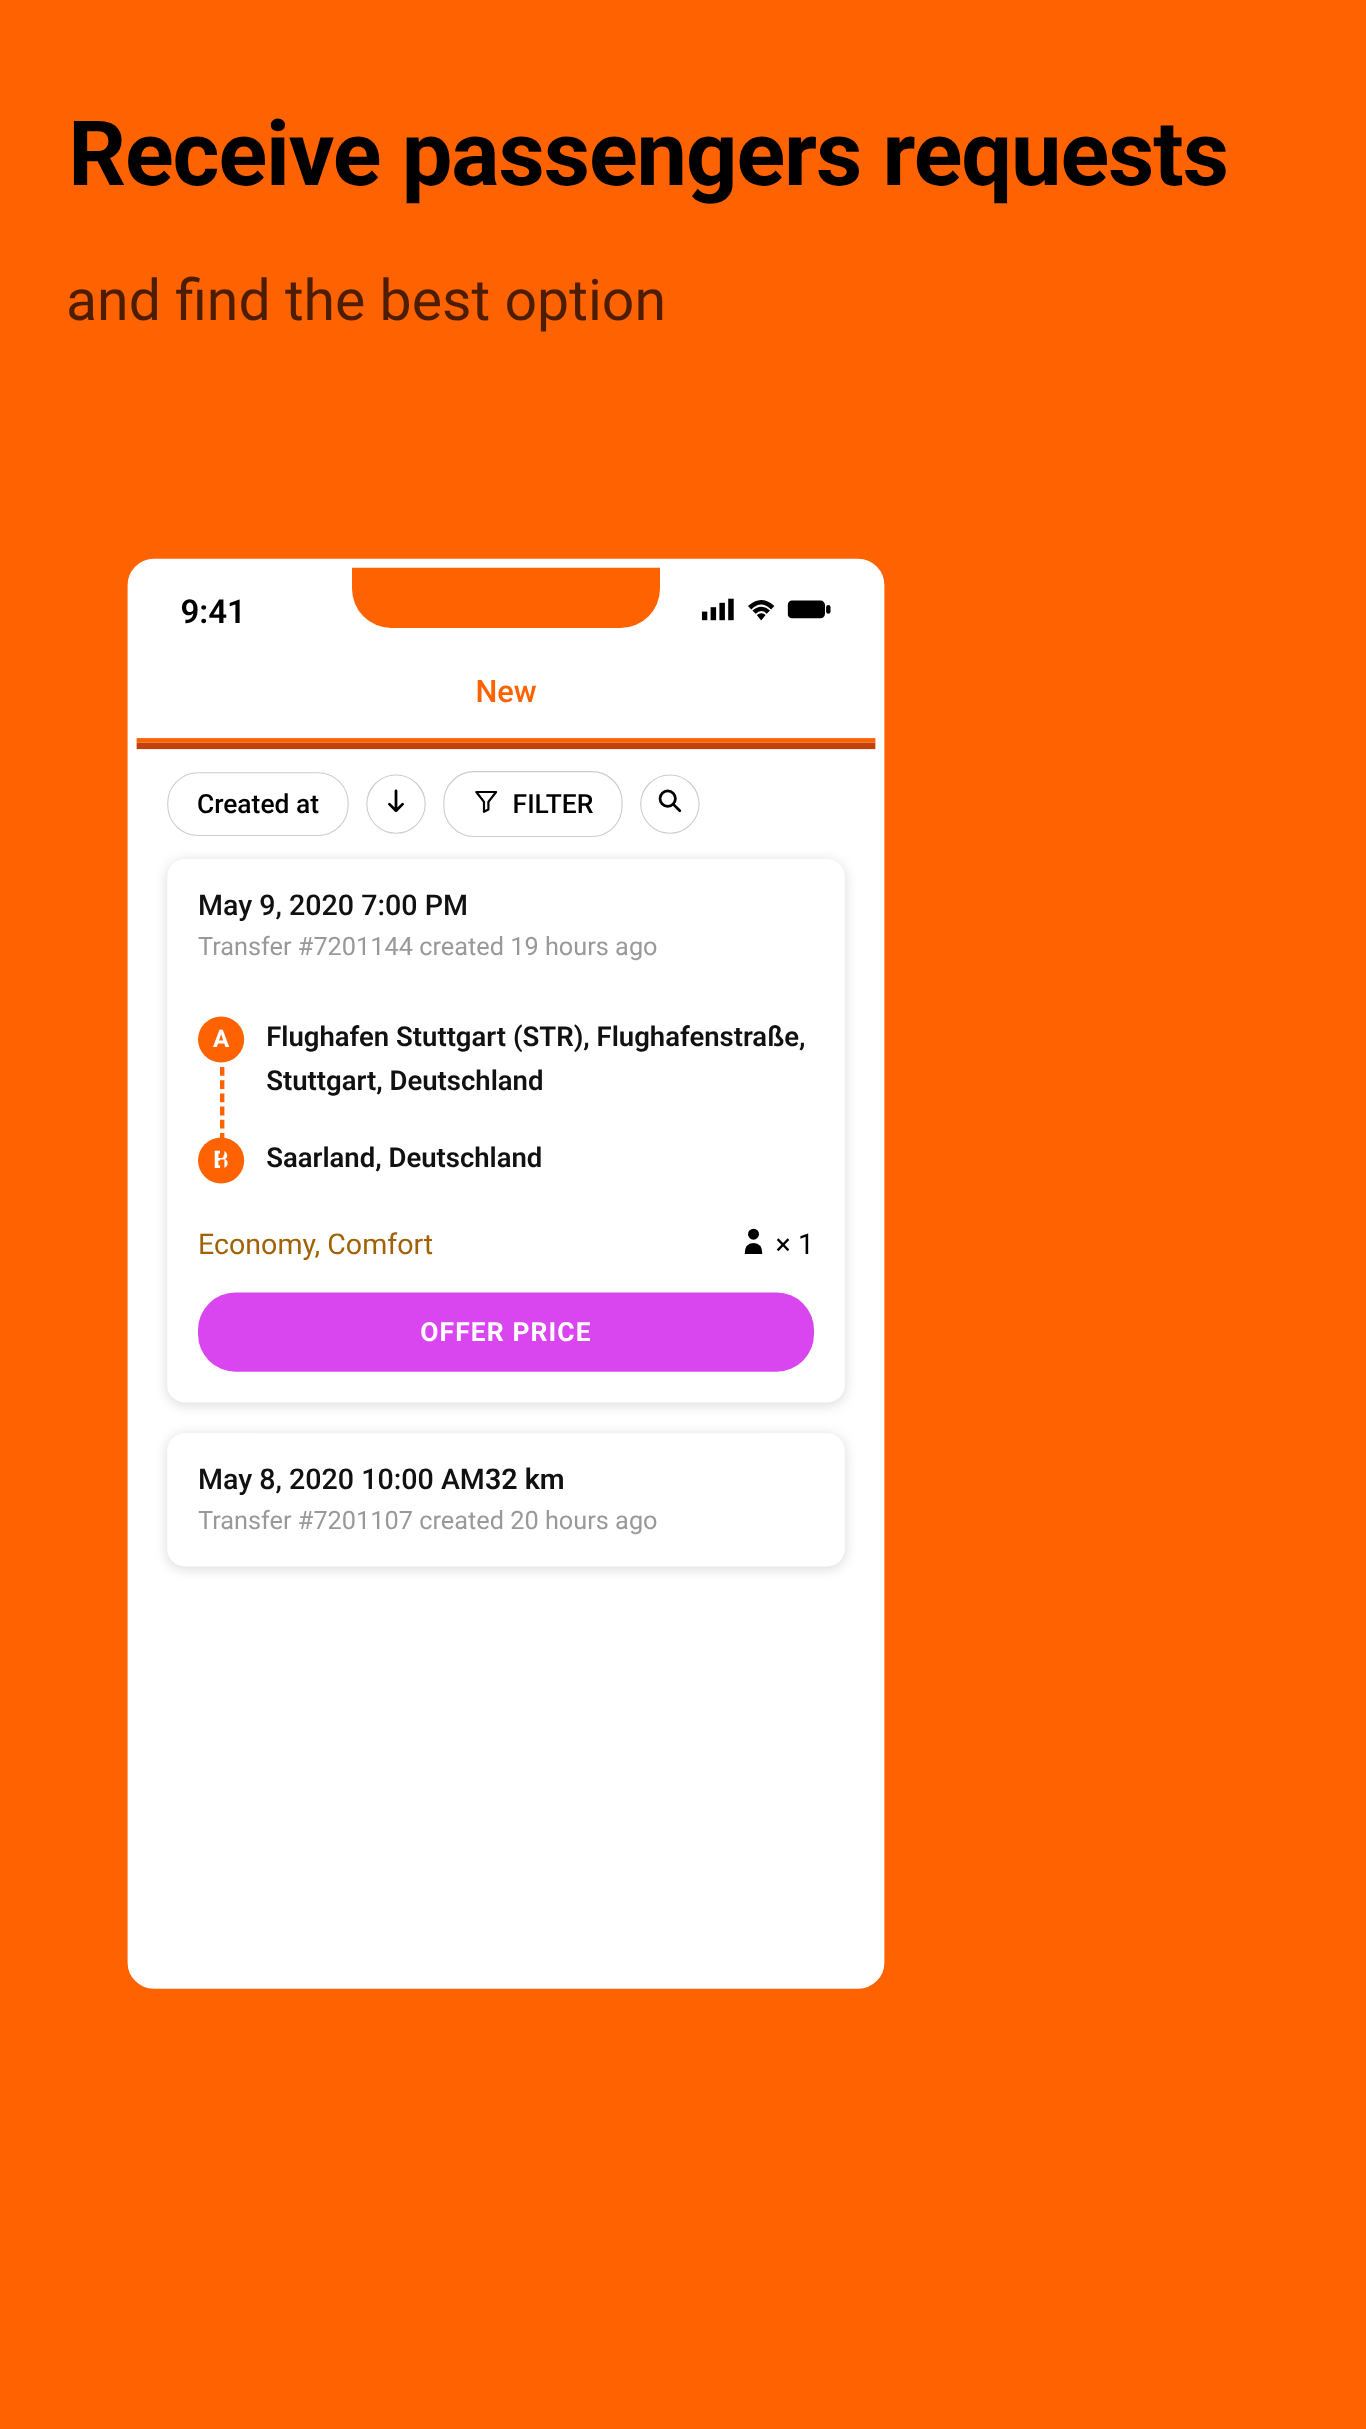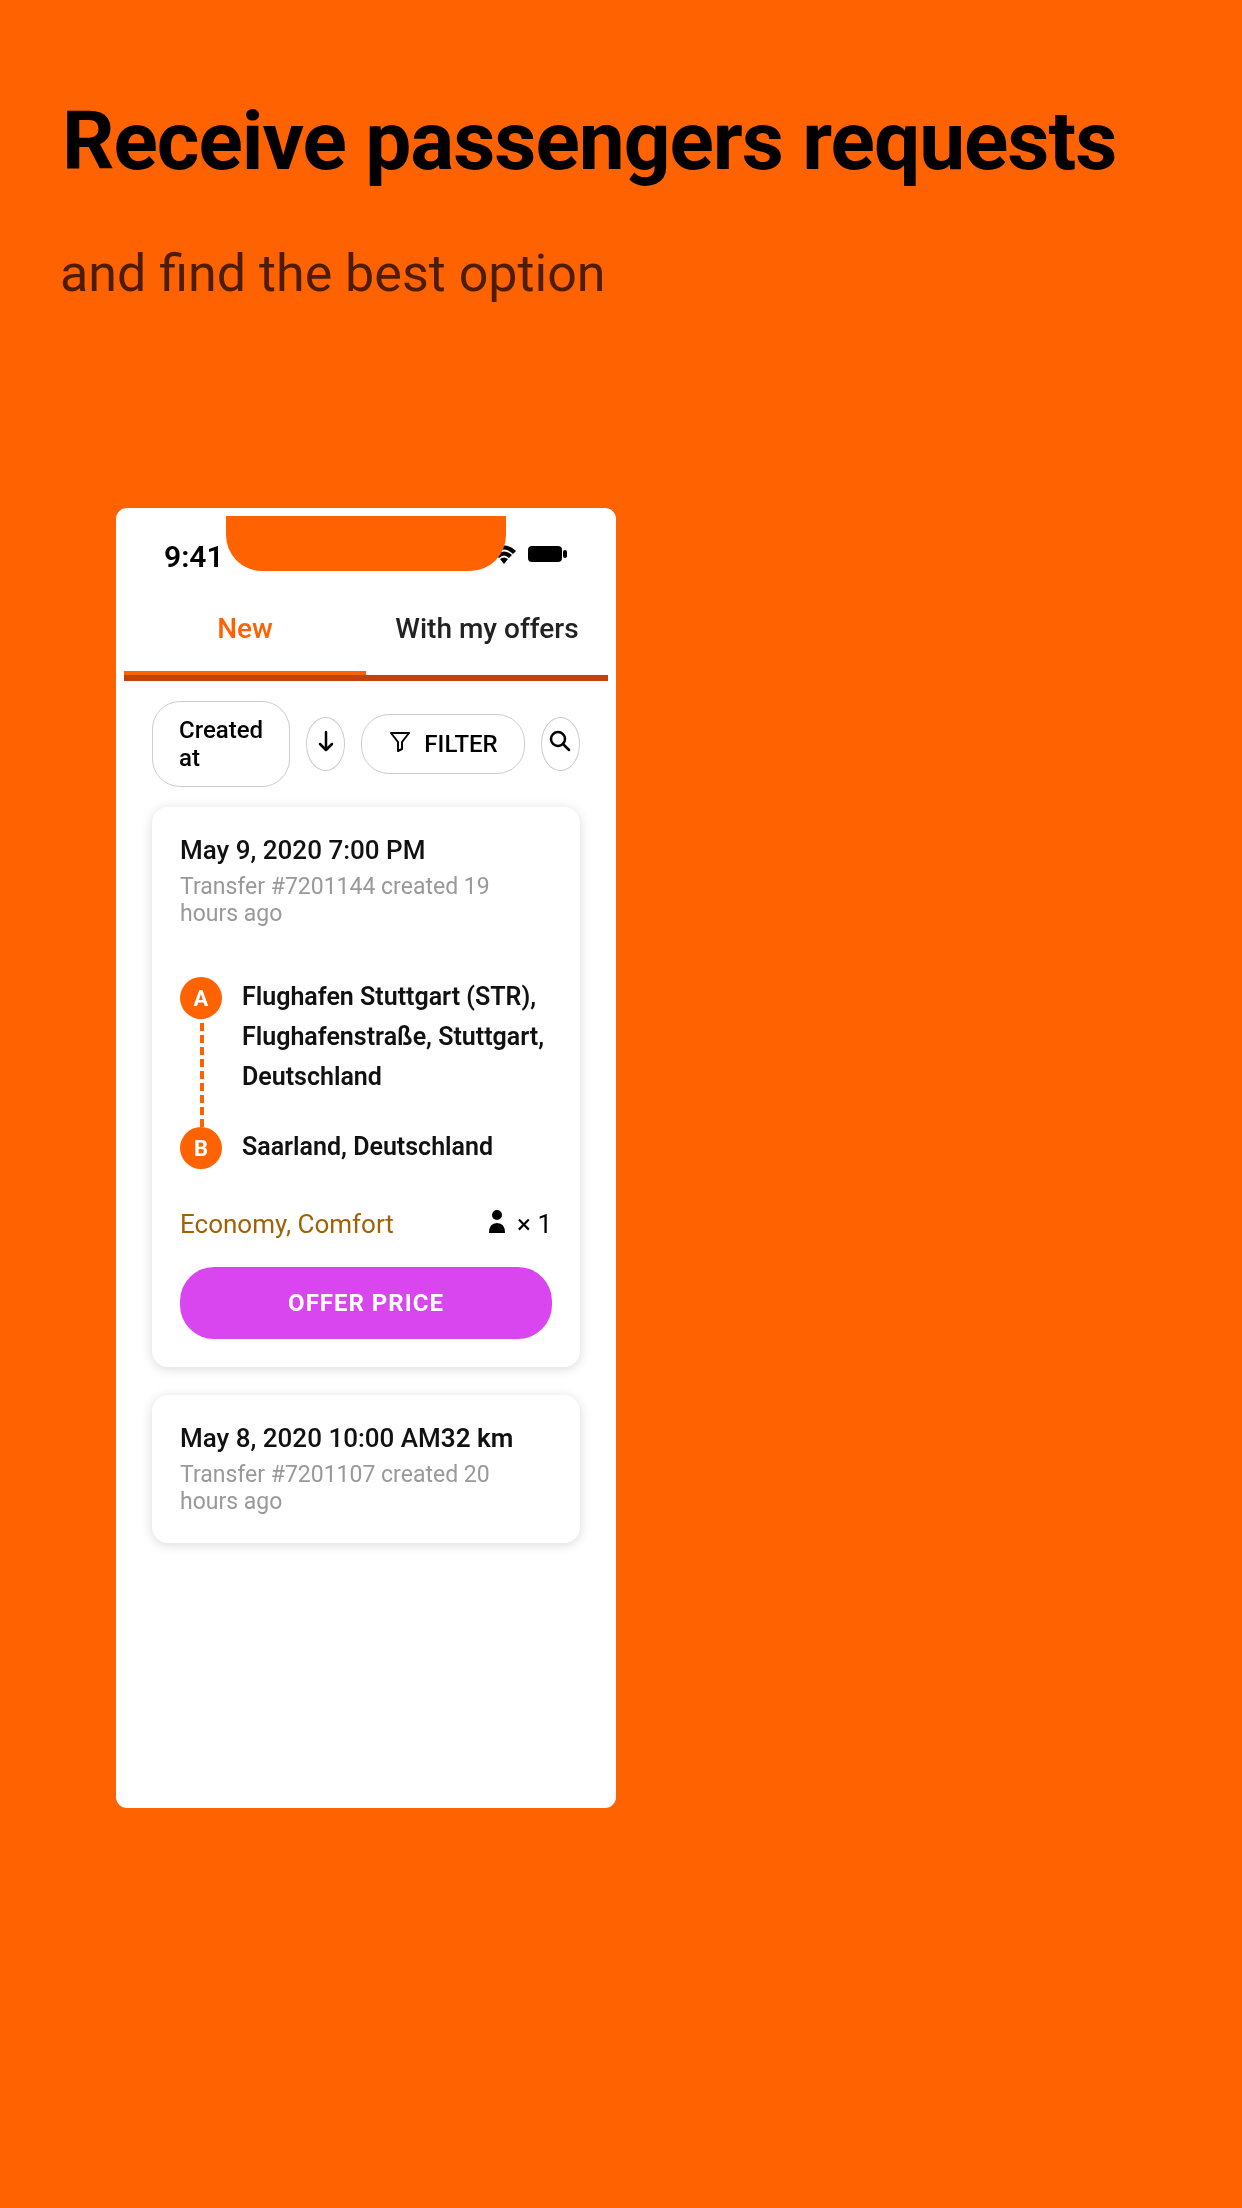--- a/index.html
+++ b/index.html
@@ -31,24 +31,24 @@
       padding: 50px 60px 0;
       font-size: 52px;
       font-weight: 400;
       color: rgba(0,0,0,0.7);
     }
     
     .phone-frame {
       position: absolute;
       left: 116px;
       top: 508px;
-      width: 500px;
+      width: 688px;
       height: 1300px;
       border: 8px solid #fff;
-      border-radius: 11px;
+      border-radius: 24px;
       background: #fff;
       overflow: hidden;
     }
     
     .notch {
       position: absolute;
       top: 0;
       left: 50%;
       transform: translateX(-50%);
       width: 280px;
@@ -265,21 +265,20 @@
         <svg width="40" height="20" viewBox="0 0 40 20">
             <rect x="0" y="2" width="34" height="16" rx="4" fill="#000"></rect>
             <rect x="35" y="6" width="4" height="8" rx="2" fill="#000"></rect>
           </svg>
       </span>
     </div>
   </div>
 
   <div class="tabs">
     <div class="tab active">New</div>
-    <div class="tab inactive">With my offers</div>
   </div>
 
   <div class="filter-bar">
     <div class="chip">
       <span>Created at</span>
     </div>
     <div class="chip round">
       <span>
         <svg width="24" height="24" viewBox="0 0 24 24">
             <path d="M12 3 L12 21 M6 15 L12 21 L18 15" stroke="#000" stroke-width="2.5" fill="none" stroke-linecap="round" stroke-linejoin="round"></path>

